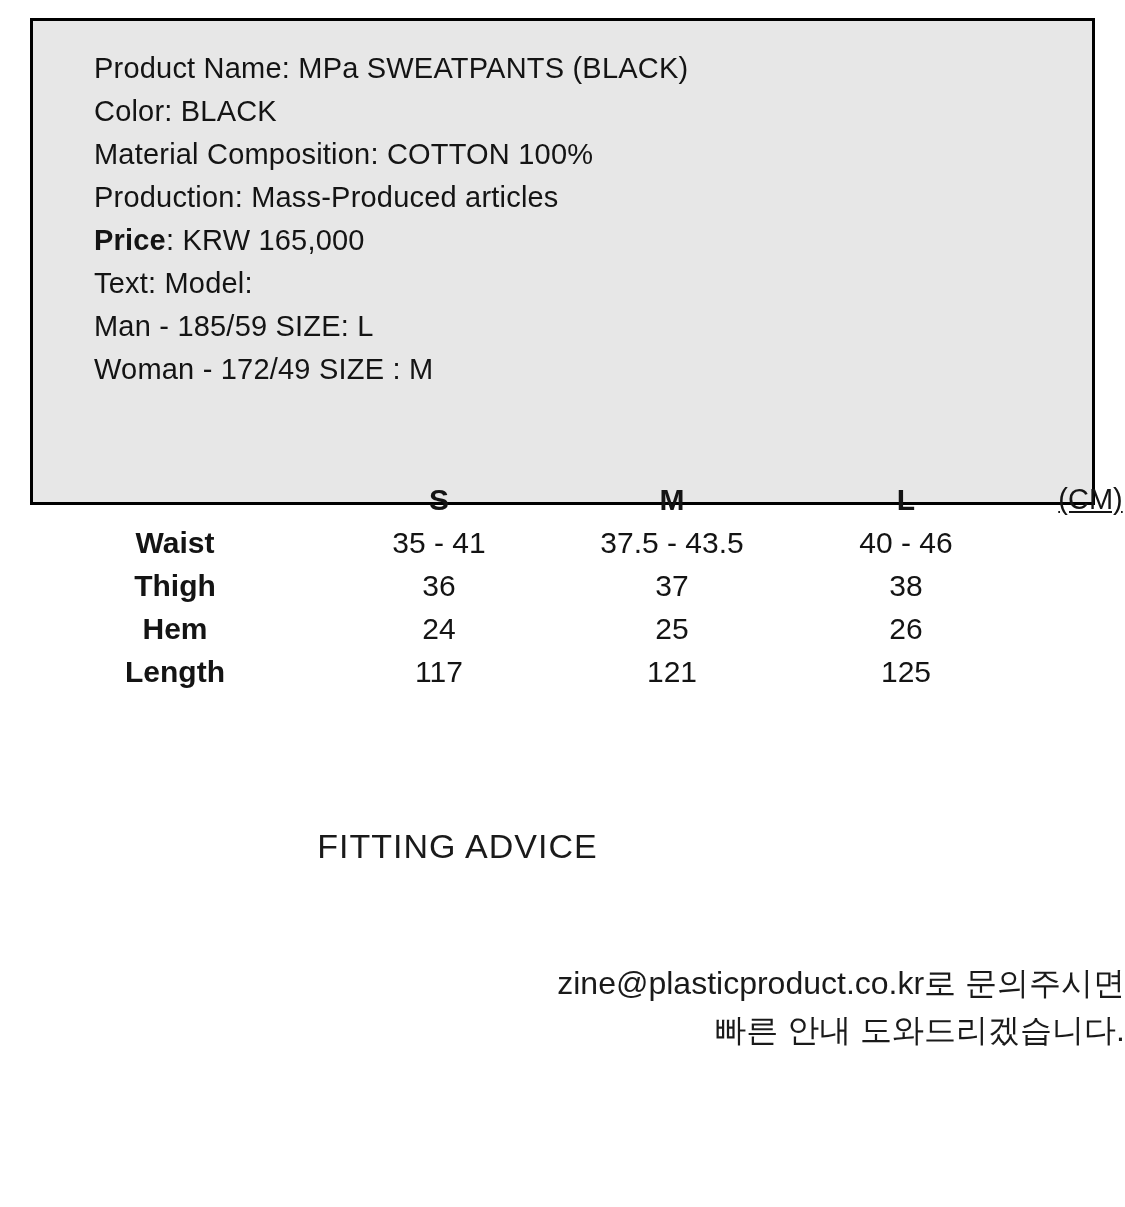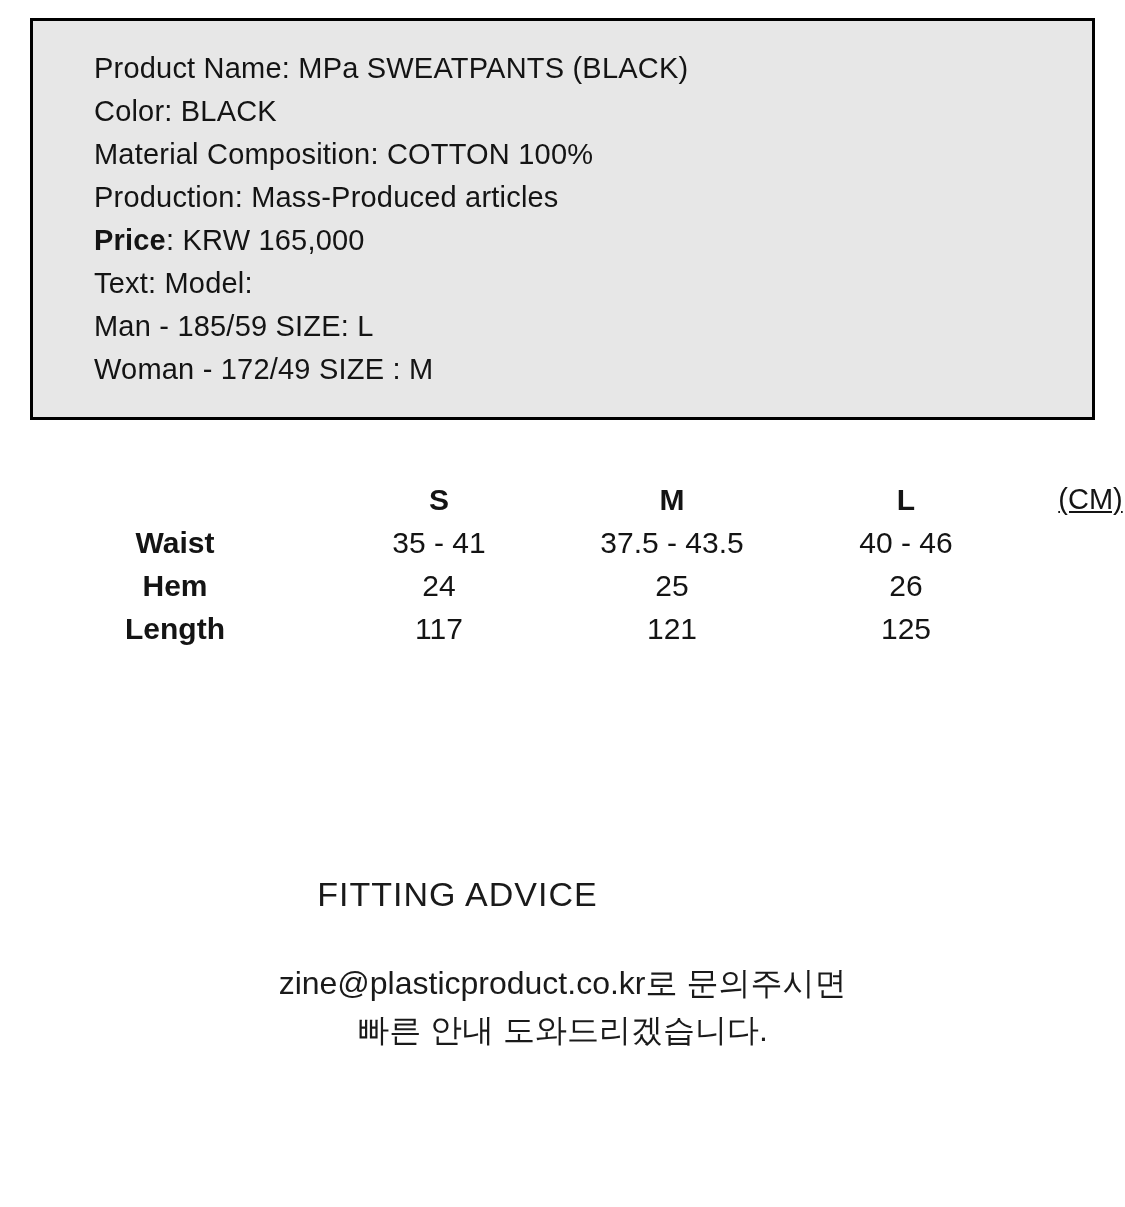--- a/index.html
+++ b/index.html
@@ -15,21 +15,21 @@
     color: #141414;
     overflow: hidden;
   }
 
   
   .info-box {
     position: absolute;
     left: 30px;
     top: 18px;
     width: 1065px;
-    height: 402px;
+    height: 487px;
     box-sizing: border-box;
     border: 3px solid #000000;
     background: #e7e7e7;
     padding: 26px 18px 0 22px;
   }
   .box-line {
     font-size: 29px;
     line-height: 43px;
     white-space: pre;
     letter-spacing: 0.2px;
@@ -64,36 +64,36 @@
     text-decoration: underline;
   }
   .size-table .row-label {
     font-weight: bold;
   }
 
   
   .fitting-advice {
     position: absolute;
     left: 0;
-    top: 876px;
+    top: 828px;
     width: 915px;
     text-align: center;
     font-size: 34px;
     line-height: 36px;
     letter-spacing: 1px;
     color: #1a1a1a;
   }
 
   
   .contact {
     position: absolute;
     left: 0;
     top: 960px;
     width: 1125px;
-    text-align: center;
+    text-align: right;
     font-size: 32px;
     line-height: 47px;
     color: #1a1a1a;
   }
 </style>
 </head>
 <body style="background-color: rgb(255, 255, 255); color: rgb(20, 20, 20);">
 
 <div class="info-box" style="background-color: rgb(231, 231, 231); border-color: rgb(0, 0, 0);">
   <div class="box-line"><span class="bold-part"></span><span>Product Name: MPa SWEATPANTS (BLACK)</span></div>
@@ -123,20 +123,27 @@
     <td class="unit">(CM)</td>
   </tr>
   <tr>
     <td class="row-label">Waist</td>
     <td>35 - 41</td>
     <td>37.5 - 43.5</td>
     <td>40 - 46</td>
     <td></td>
   </tr>
   <tr>
+    <td class="row-label">Thigh</td>
+    <td>36</td>
+    <td>37</td>
+    <td>38</td>
+    <td></td>
+  </tr>
+  <tr>
     <td class="row-label">Hem</td>
     <td>24</td>
     <td>25</td>
     <td>26</td>
     <td></td>
   </tr>
   <tr>
     <td class="row-label">Length</td>
     <td>117</td>
     <td>121</td>

